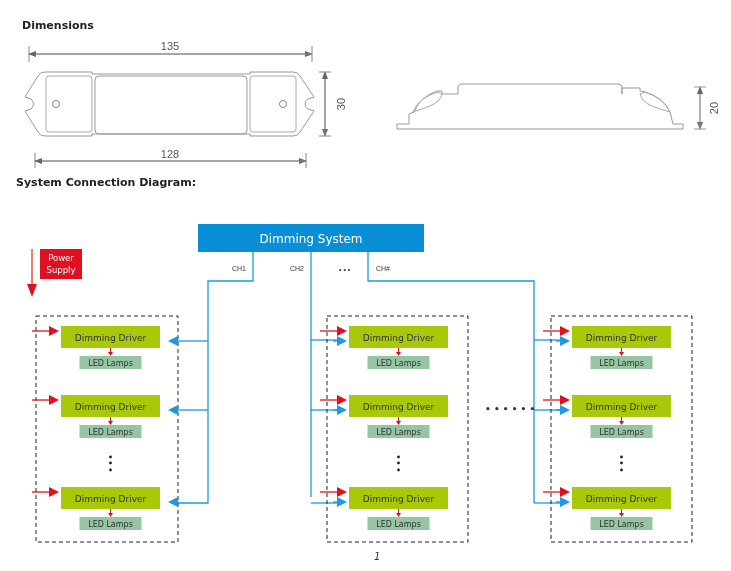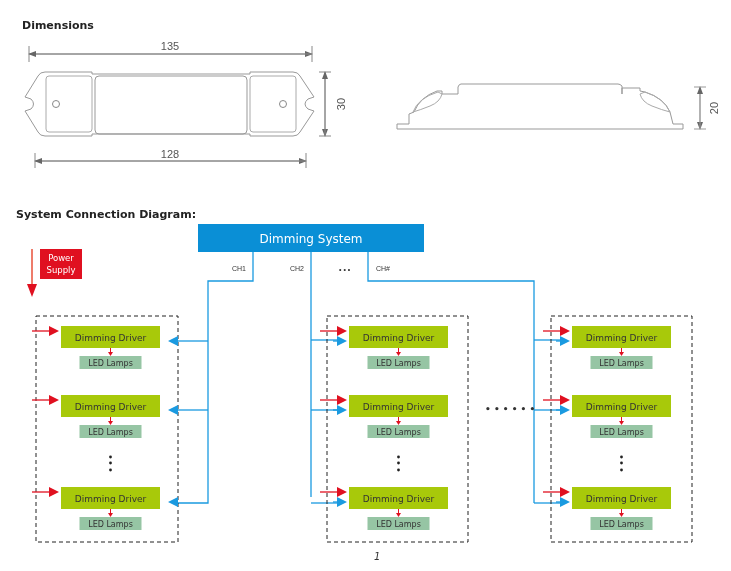--- a/index.html
+++ b/index.html
@@ -10,21 +10,21 @@
   .chtxt { font-family:"Liberation Sans", sans-serif; font-size:7px; fill:#333; }
   .sys { font-family:"DejaVu Sans", sans-serif; font-size:12px; fill:#fff; }
   .drv { font-family:"DejaVu Sans", sans-serif; font-size:9px; fill:#333; }
   .lamp { font-family:"DejaVu Sans", sans-serif; font-size:8px; fill:#333; }
   .ps { font-family:"DejaVu Sans", sans-serif; font-size:8.5px; fill:#fff; }
 </style>
 </head>
 <body>
 
 <div class="h" style="left:22px;top:8px;margin-top:11px;">Dimensions</div>
-<div class="h" style="left:16px;top:208px;">System Connection Diagram:</div>
+<div class="h" style="left:16px;top:176px;">System Connection Diagram:</div>
 
 <svg id="dg" width="731" height="571" viewBox="0 0 731 571" xmlns="http://www.w3.org/2000/svg">
   <defs>
     <marker id="arr-dim" markerWidth="8" markerHeight="6" refX="7" refY="3" orient="auto">
       <path d="M0,0 L8,3 L0,6 z" fill="#666"></path>
     </marker>
   </defs>
 
   <g stroke="#888" fill="none" stroke-width="1">
     <line x1="29" y1="54" x2="312" y2="54" marker-end="url(#arr-dim)"></line>

